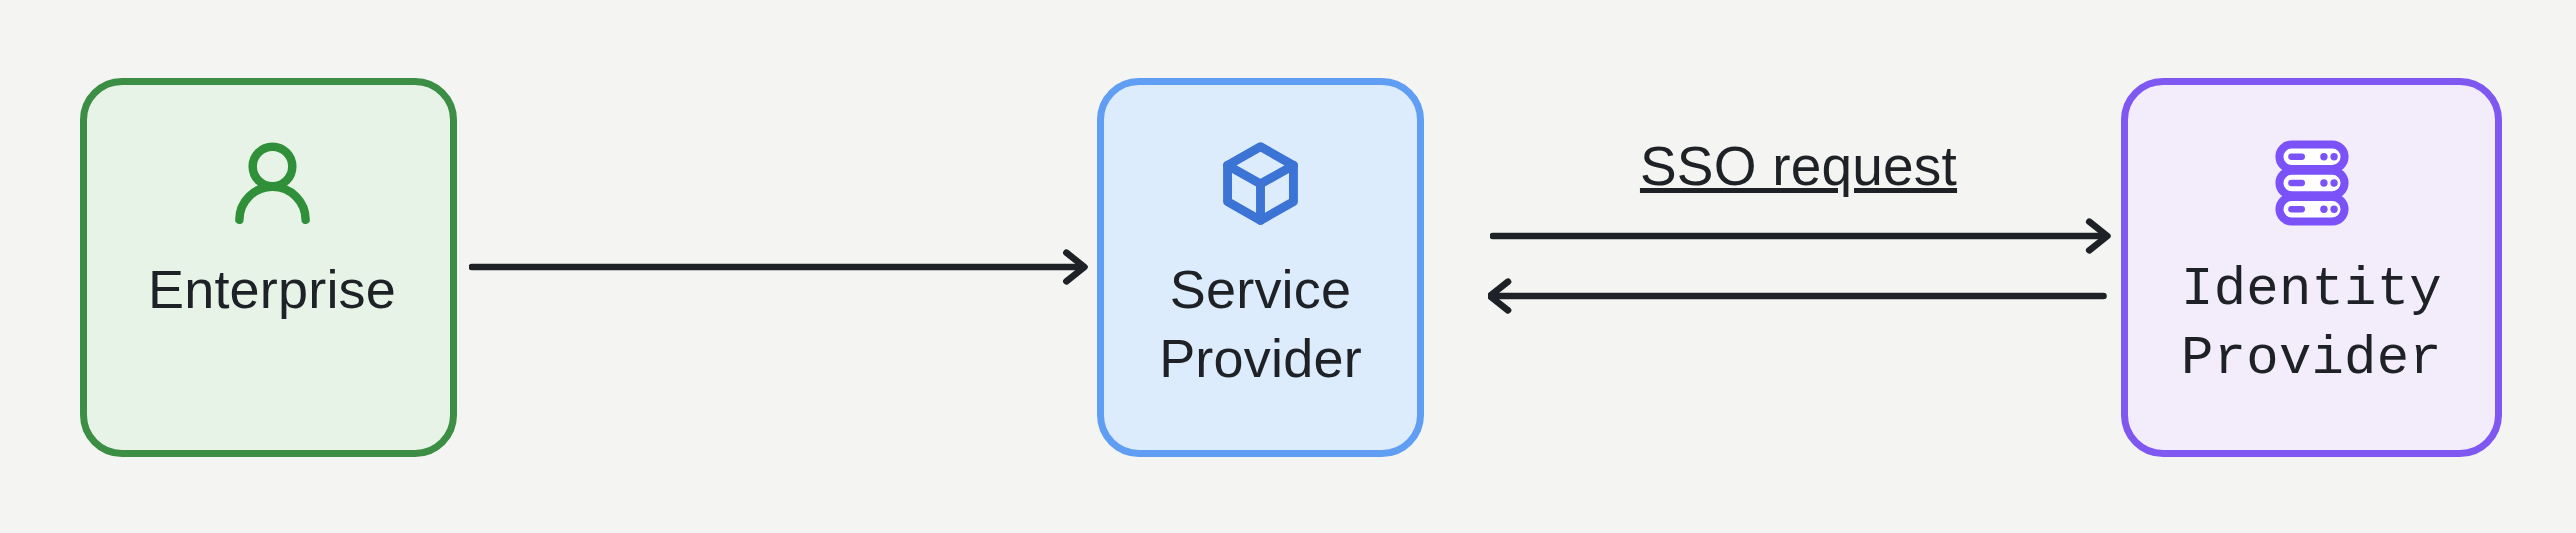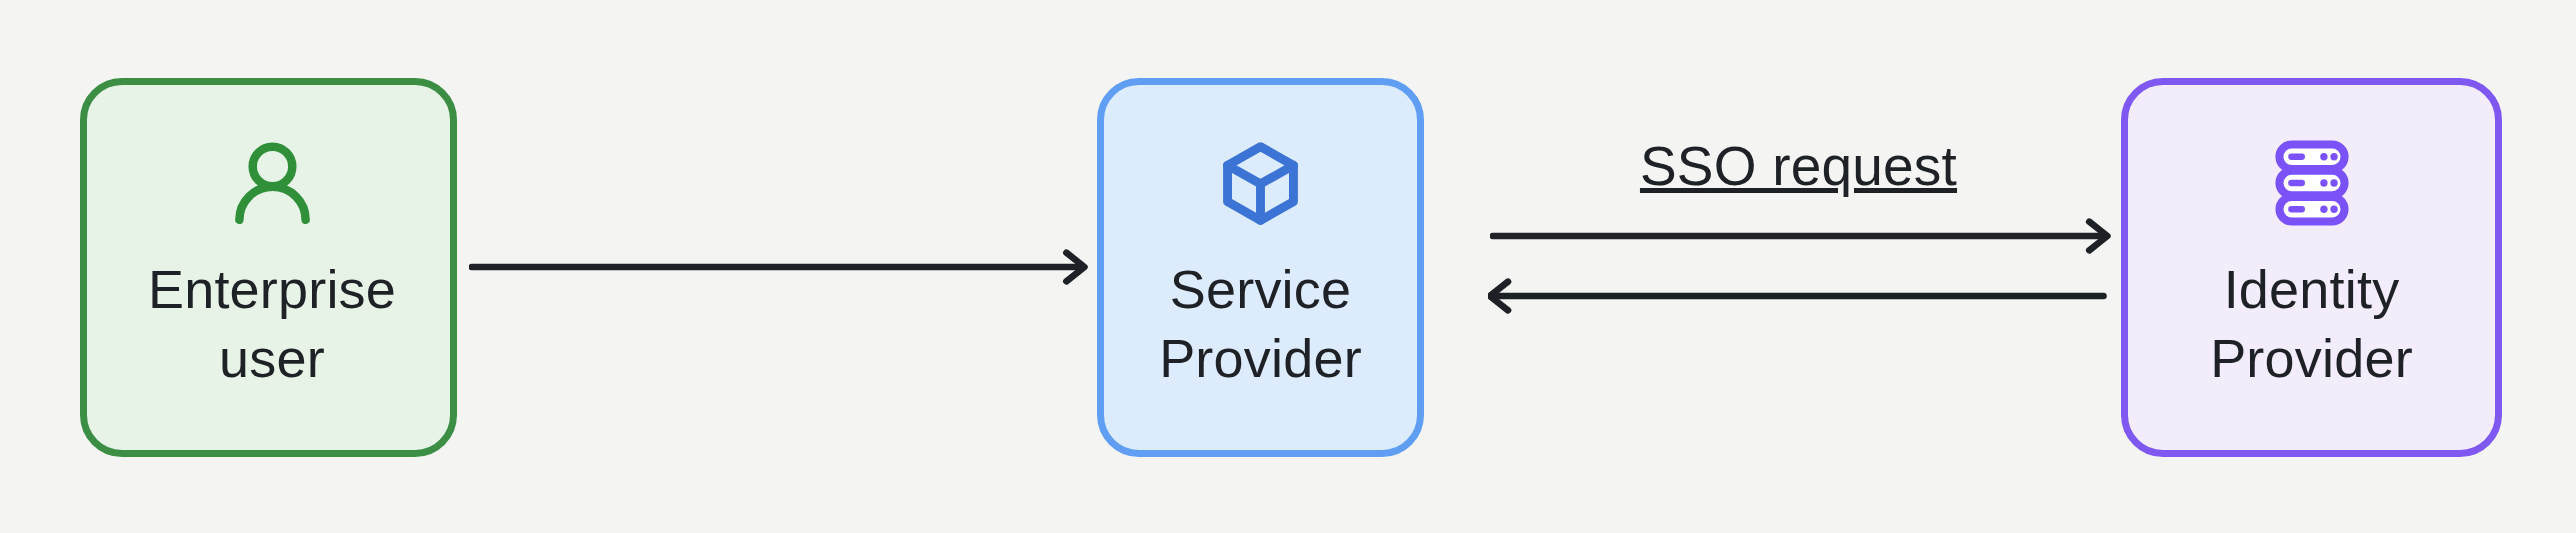--- a/index.html
+++ b/index.html
@@ -73,39 +73,38 @@
 
   <div class="node node-enterprise" style="border-color: rgb(59, 142, 67); background: rgb(232, 243, 232);">
     <div class="node-icon" style="color: rgb(47, 144, 57);">
       <svg width="97" height="97" viewBox="0 0 24 24" fill="none" stroke="currentColor" stroke-width="2.1" stroke-linecap="round" stroke-linejoin="round">
         <circle cx="12" cy="7.8" r="4.9"></circle>
         <path d="M20.2 21a8.2 8.2 0 0 0 -16.4 0"></path>
       </svg>
     </div>
     <div class="node-label">
       <span>Enterprise</span>
-      <span>user</span>
     </div>
   </div>
 
   <div class="node node-service" style="border-color: rgb(95, 158, 242); background: rgb(221, 236, 253);">
     <div class="node-icon" style="color: rgb(60, 116, 213);">
       <svg width="93" height="93" viewBox="0 0 24 24" fill="none" stroke="currentColor" stroke-width="2.3" stroke-linecap="round" stroke-linejoin="round">
         <path d="M12 2.5 L20.5 7.3 V16.7 L12 21.5 L3.5 16.7 V7.3 Z"></path>
         <path d="M3.5 7.3 L12 12.1 L20.5 7.3"></path>
         <path d="M12 12.1 V21.5"></path>
       </svg>
     </div>
     <div class="node-label">
       <span>Service</span>
       <span>Provider</span>
     </div>
   </div>
 
-  <div class="node node-identity" style="border-color: rgb(126, 88, 240); background: rgb(243, 237, 251);">
+  <div class="node node-identity" style="border-color: rgb(126, 88, 240); background: rgb(243, 237, 251); font-family: Liberation Mono, monospace;">
     <div class="node-icon" style="color: rgb(122, 82, 247);">
       <svg width="84" height="88" viewBox="0 0 24 25" fill="none">
         <rect x="2.7" y="1.5" width="18.6" height="7" rx="3.5" fill="#ffffff" stroke="currentColor" stroke-width="2.3"></rect>
         <rect x="2.7" y="9" width="18.6" height="7" rx="3.5" fill="#ffffff" stroke="currentColor" stroke-width="2.3"></rect>
         <rect x="2.7" y="16.5" width="18.6" height="7" rx="3.5" fill="#ffffff" stroke="currentColor" stroke-width="2.3"></rect>
         <rect x="5.2" y="4.1" width="4.8" height="1.8" rx="0.9" fill="currentColor"></rect>
         <rect x="5.2" y="11.6" width="4.8" height="1.8" rx="0.9" fill="currentColor"></rect>
         <rect x="5.2" y="19.1" width="4.8" height="1.8" rx="0.9" fill="currentColor"></rect>
         <circle cx="15.4" cy="5" r="1.05" fill="currentColor"></circle>
         <circle cx="18.3" cy="5" r="1.05" fill="currentColor"></circle>

